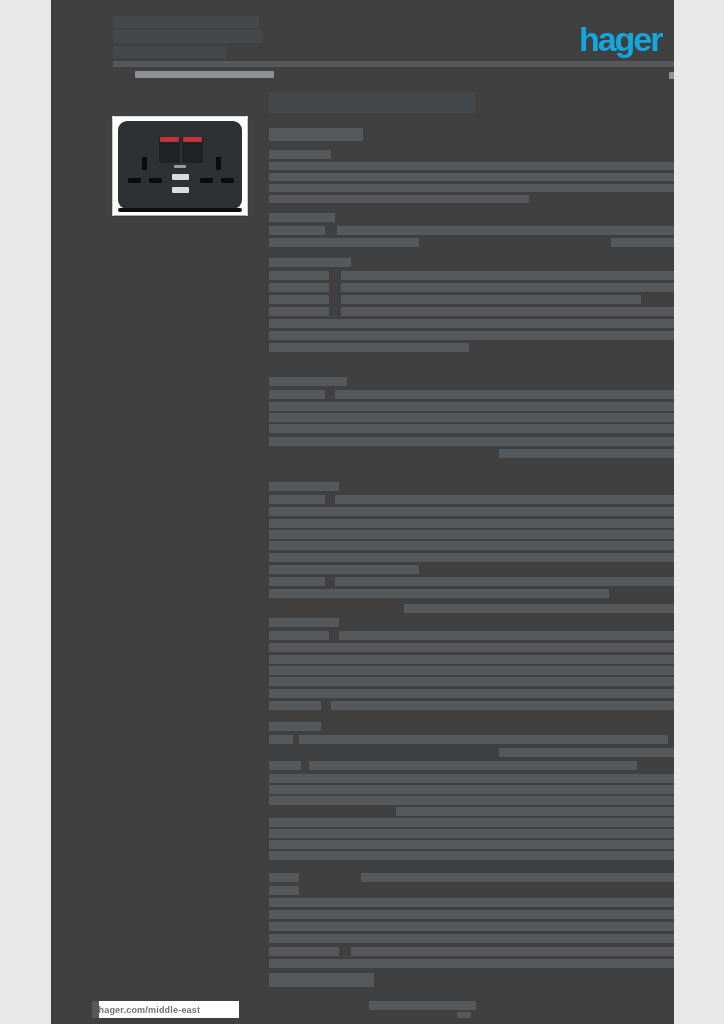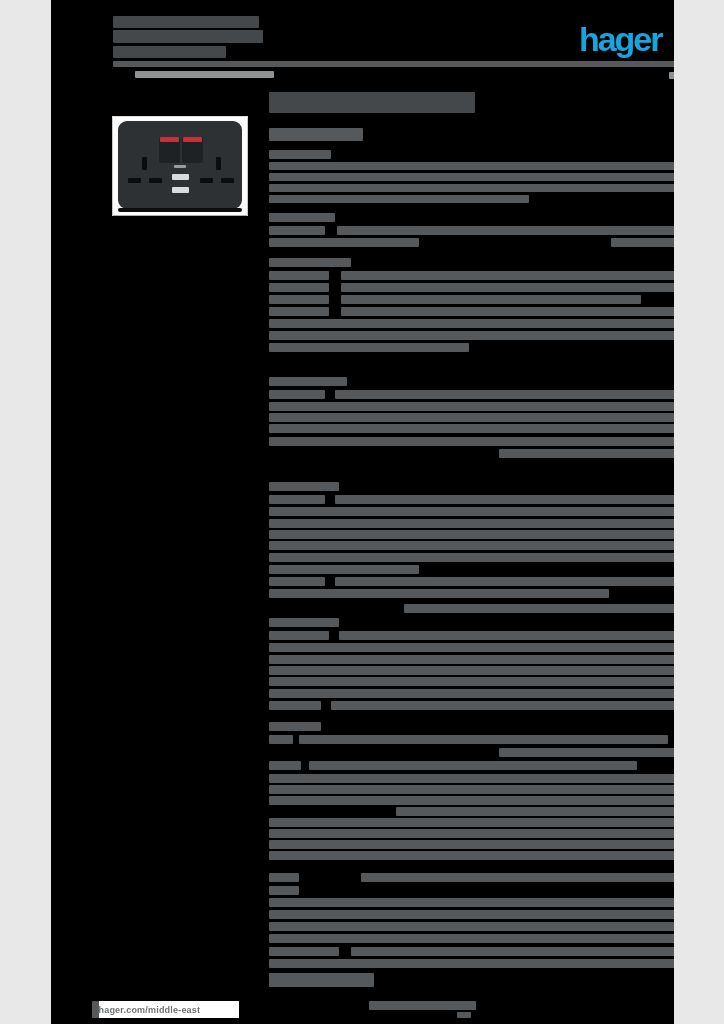--- a/index.html
+++ b/index.html
@@ -1,17 +1,17 @@
 <!DOCTYPE html>
 <html><head>
 <meta charset="utf-8">
 <style>
   html,body{margin:0;padding:0;background:#e8e8e8;font-family:"Liberation Sans",sans-serif;}
   #page{
-    position:relative;width:623px;height:1024px;background:#000000;
+    position:relative;width:623px;height:1024px;background:#404040;
     margin:0 auto;overflow:hidden;
   }
   .bar{position:absolute;border-radius:1px;}
   
   #logo{
     position:absolute;top:22px;right:12px;
     font-weight:bold;font-size:34px;line-height:34px;letter-spacing:-2px;
     font-family:"Liberation Sans",sans-serif;
   }
   

